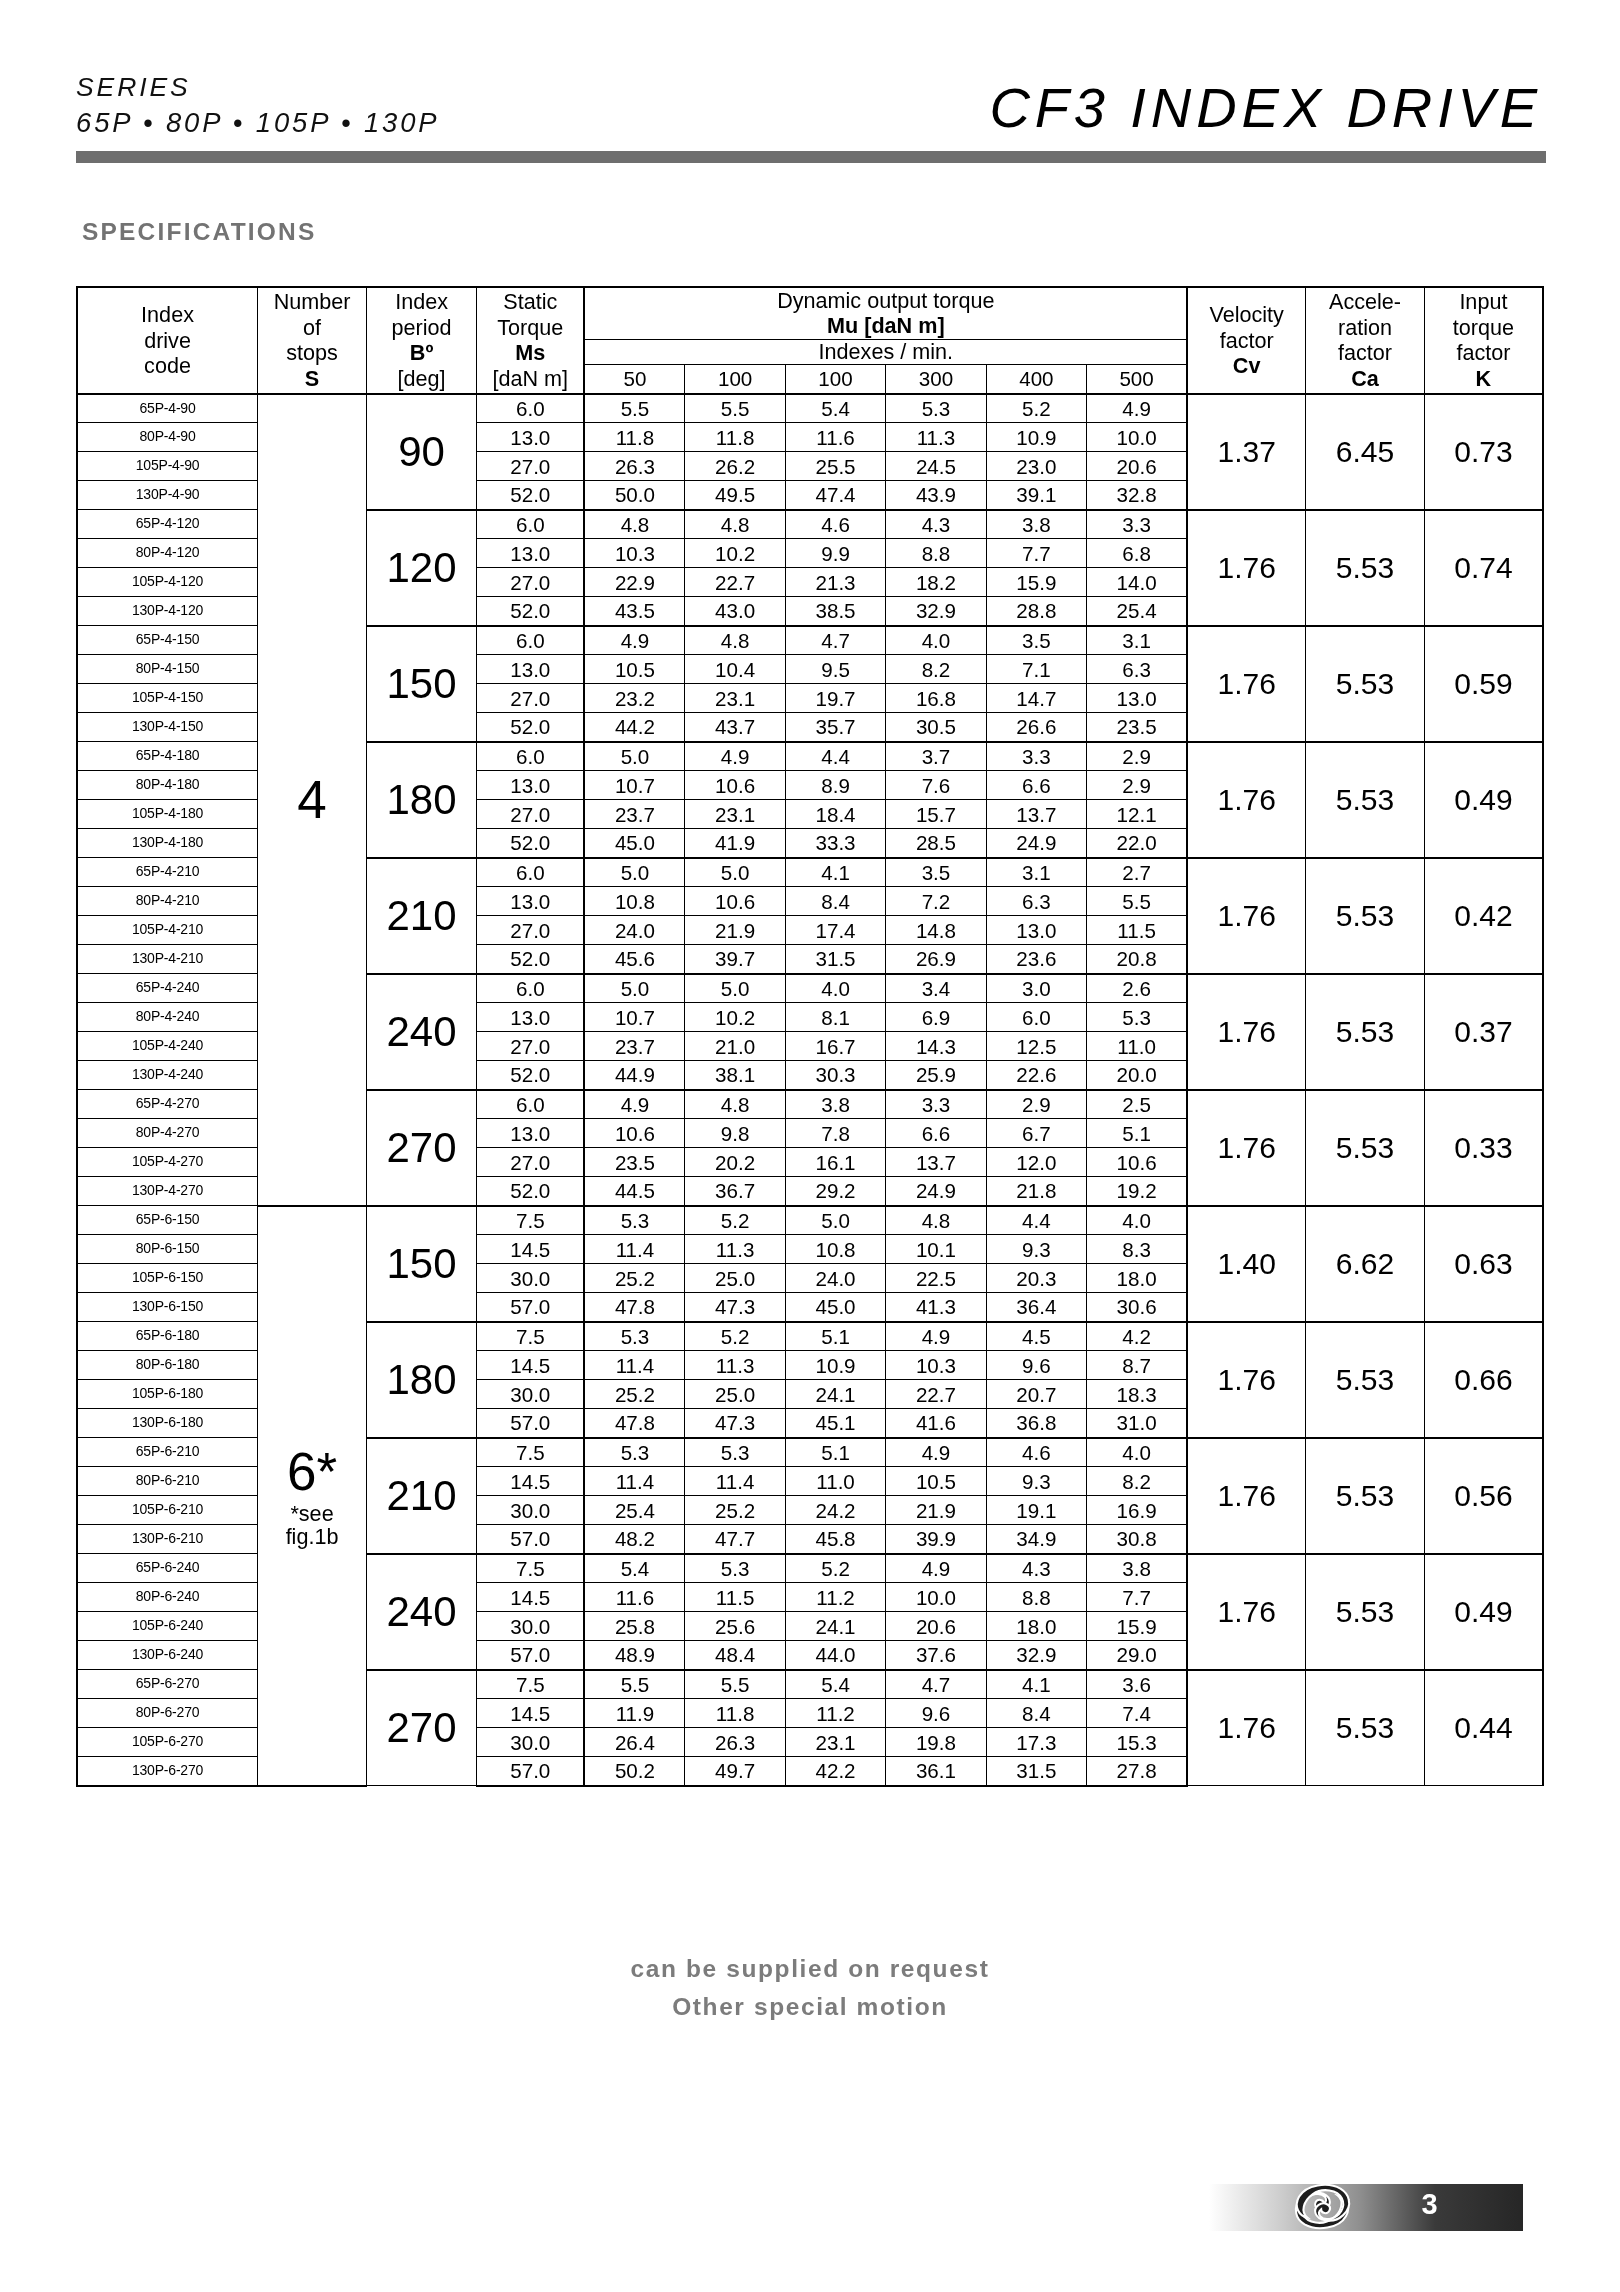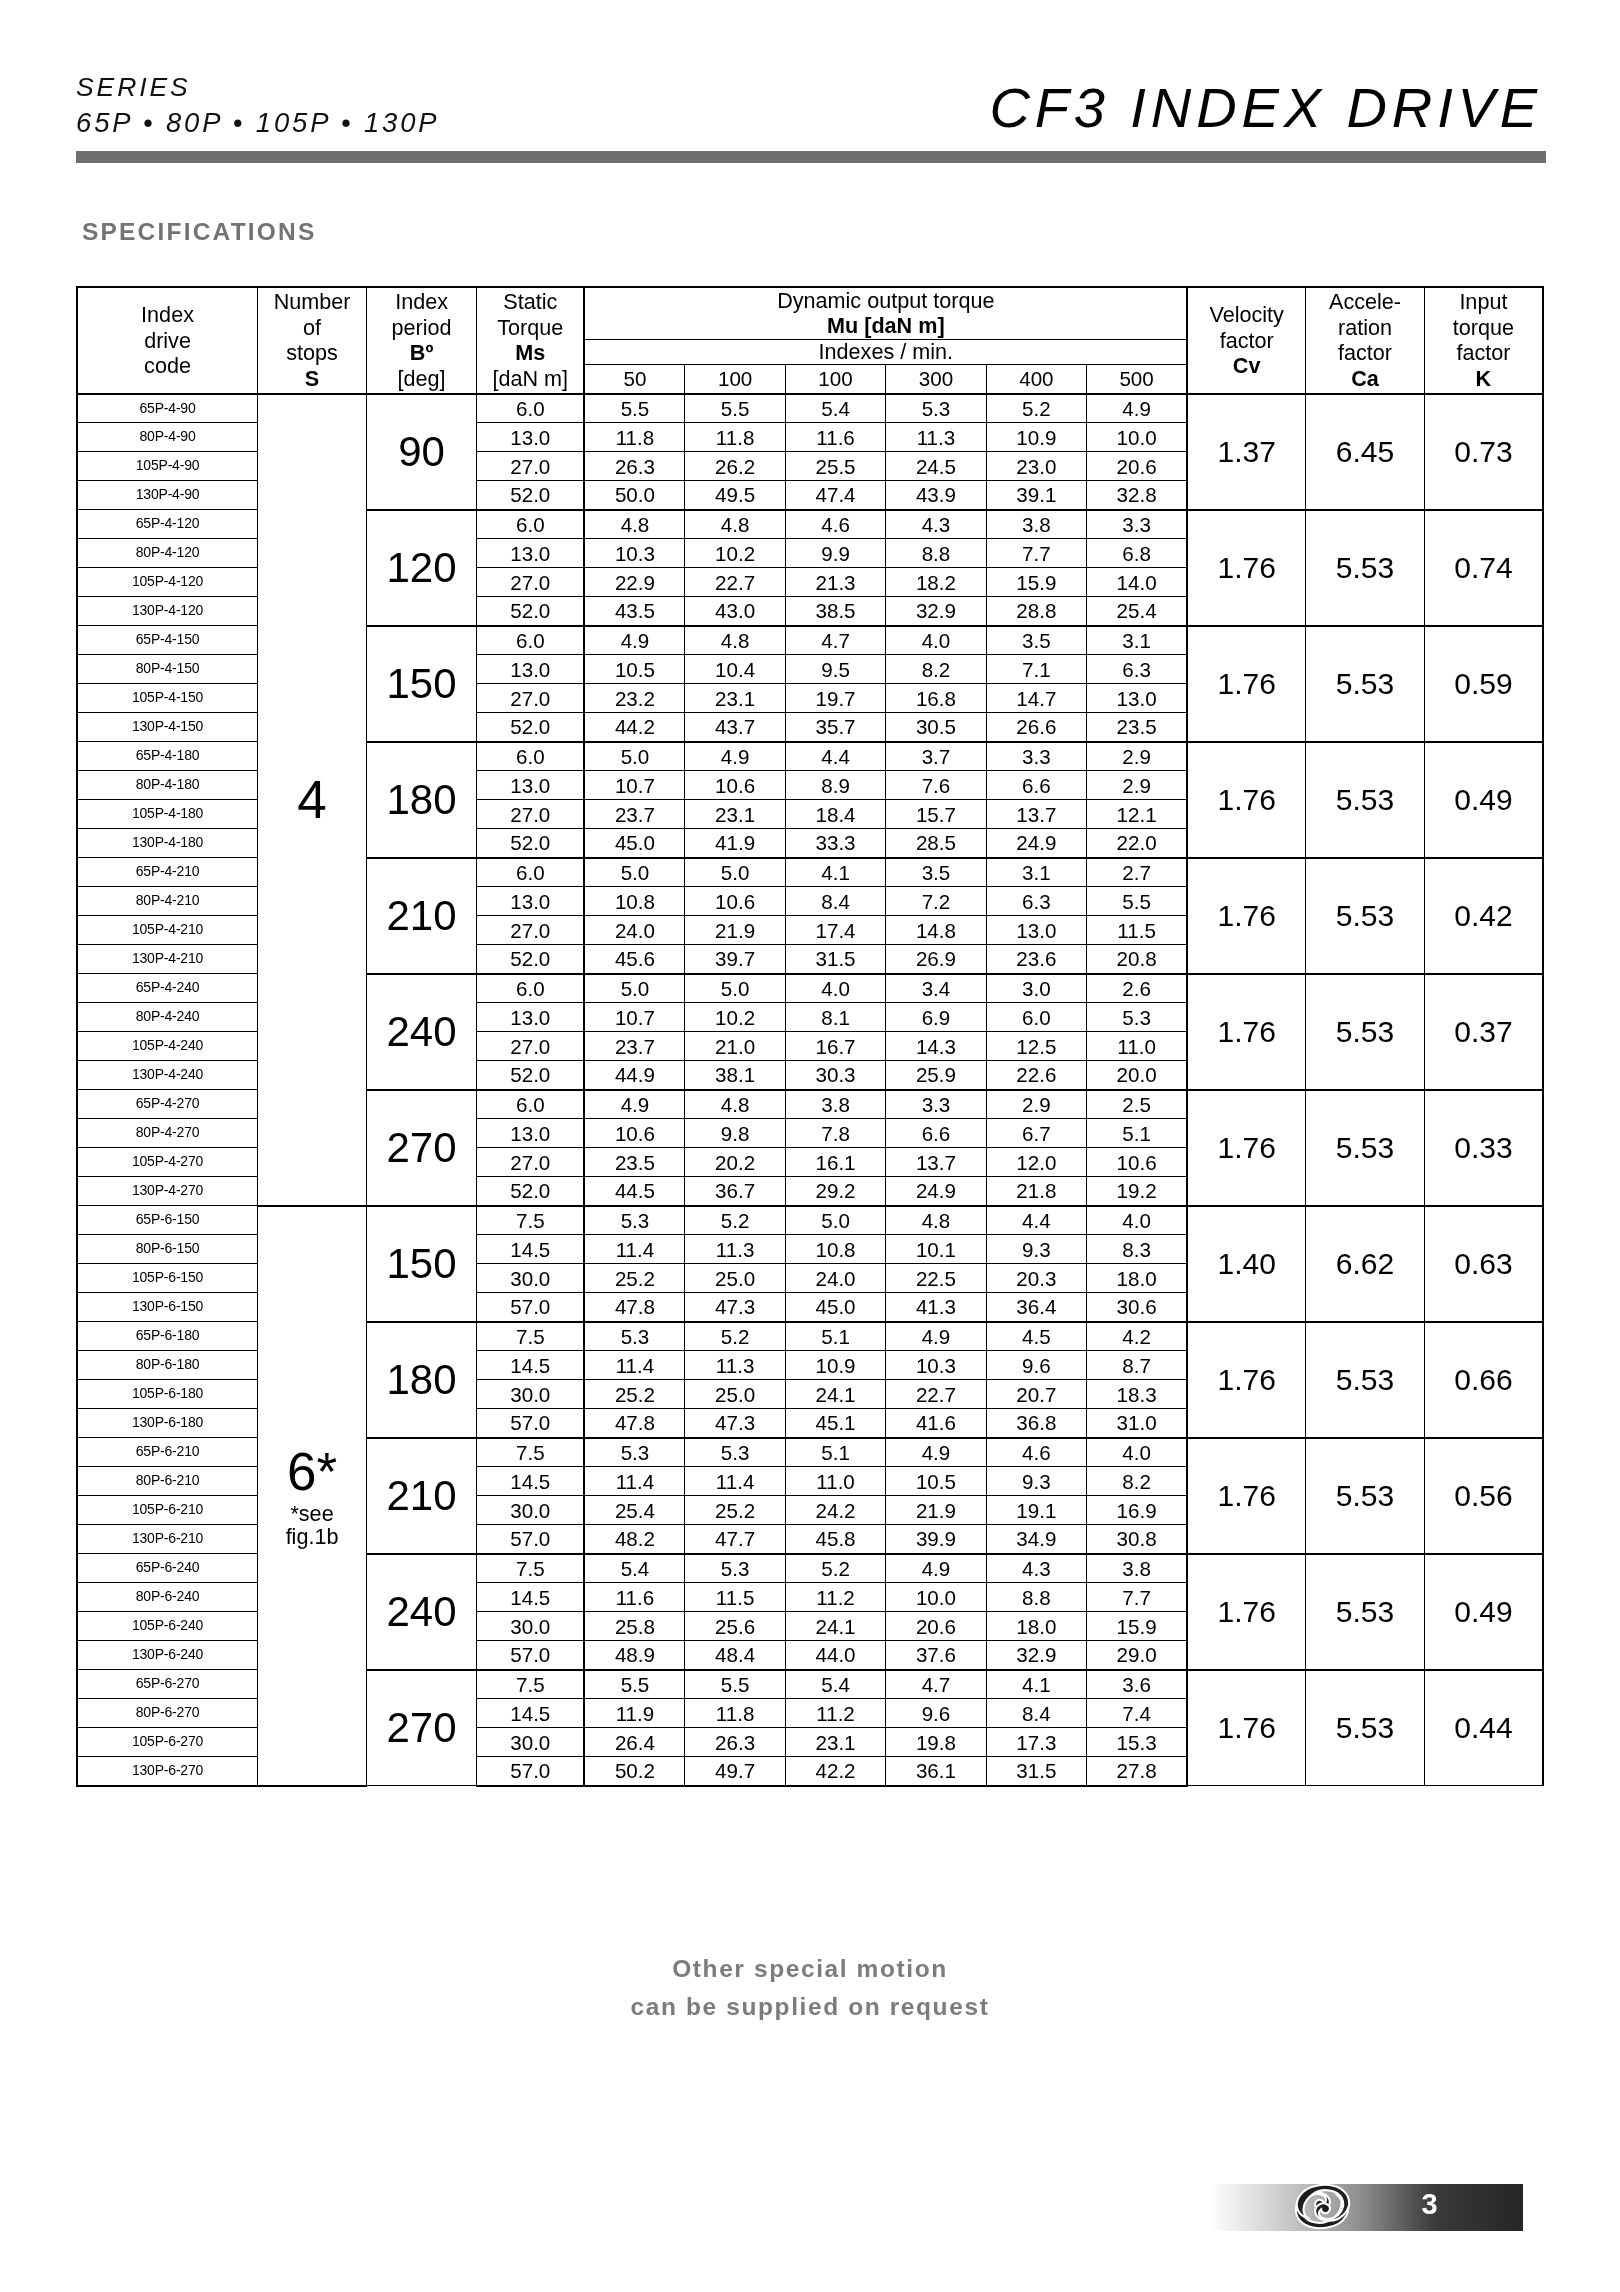--- a/index.html
+++ b/index.html
@@ -784,22 +784,22 @@
           <td class="num bb">42.2</td>
           <td class="num bb">36.1</td>
           <td class="num bb">31.5</td>
           <td class="num br bb">27.8</td>
         </tr>
       </tbody>
   </table>
 </div>
 
 <div class="note">
+  <div>can be supplied on request</div>
   <div>Other special motion</div>
-  <div>can be supplied on request</div>
 </div>
 
 <div class="footer-bar"></div>
 <div class="footer-logo">
   <svg viewBox="0 0 100 100" width="73" height="69" aria-hidden="true">
     <g fill="#1d1d1d" stroke="#ffffff" stroke-width="3">
       <path d="M12 60 C8 44 26 26 46 30 C62 33 64 46 56 52 C48 58 36 52 40 44 C43 38 52 40 52 46
                C60 40 52 30 40 32 C24 35 16 50 22 62 C28 74 50 78 64 68 C78 58 82 42 72 34
                C84 36 92 50 84 64 C74 82 42 86 24 76 C16 71 13 66 12 60 Z"></path>
       <path d="M88 40 C92 56 74 74 54 70 C38 67 36 54 44 48 C52 42 64 48 60 56 C57 62 48 60 48 54

